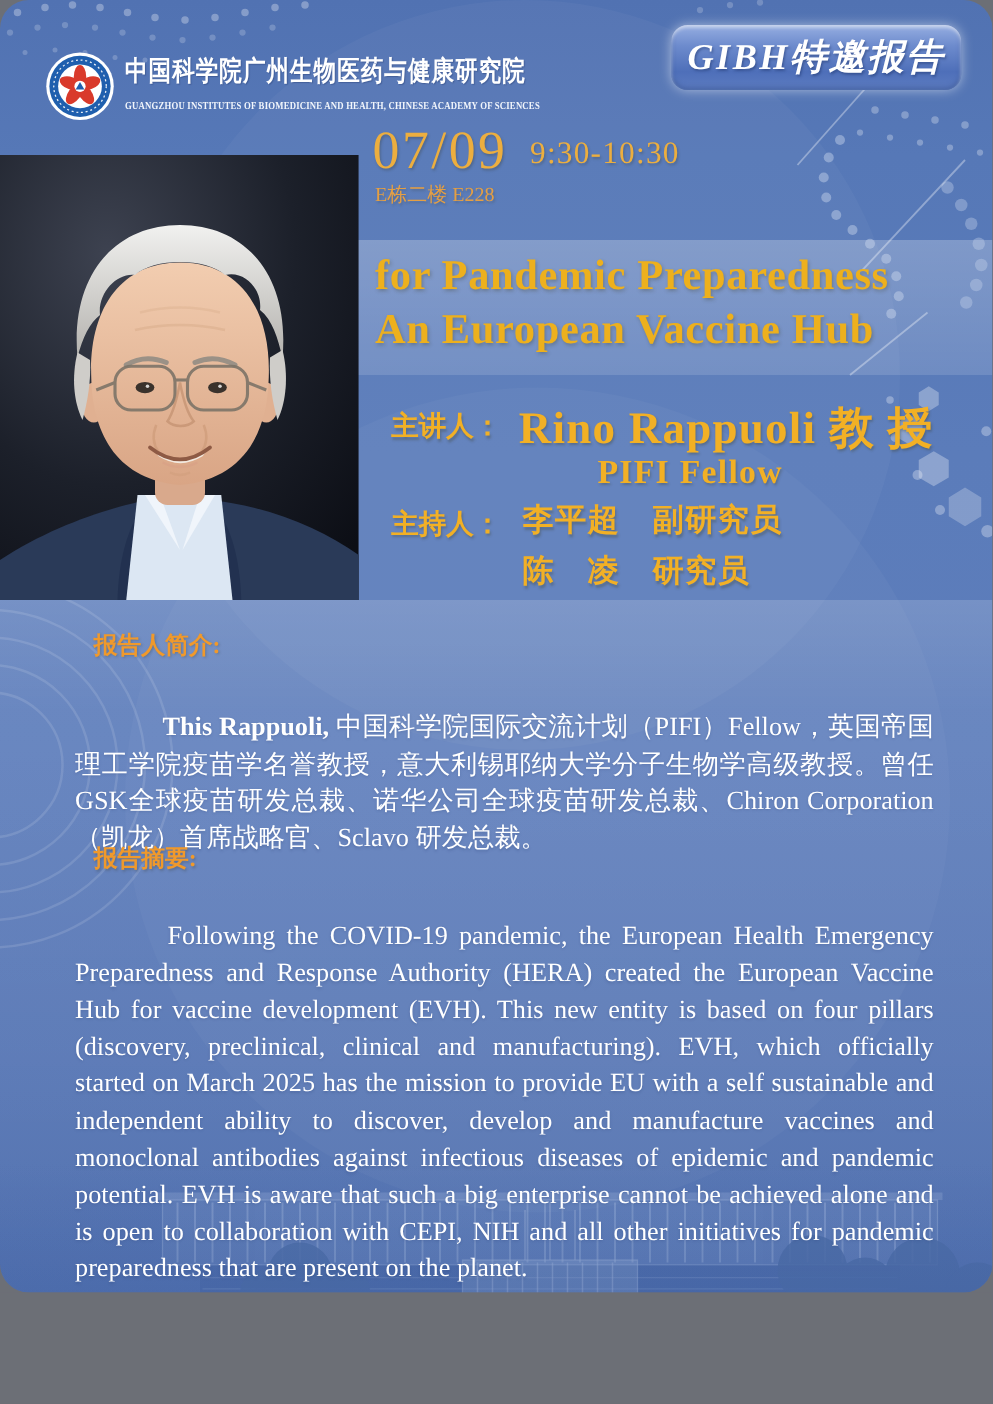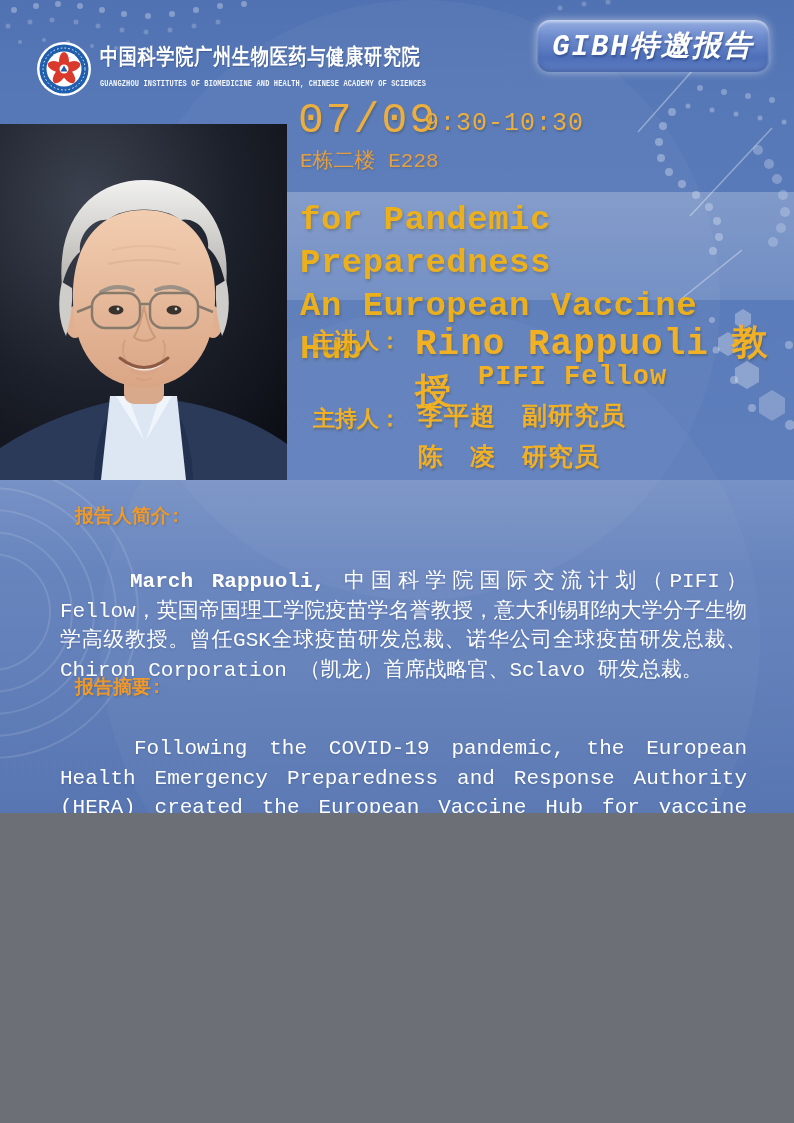--- a/index.html
+++ b/index.html
@@ -1,19 +1,20 @@
 <!DOCTYPE html>
 <html><head>
 <meta charset="utf-8">
 <style>
   html,body{margin:0;padding:0;background:#6c6f76;}
   .poster{
-    position:relative;width:794px;height:813px;margin:0 auto;overflow:hidden;
+    position:relative;width:794px;height:1034px;margin:0 auto;overflow:hidden;
     background:linear-gradient(180deg,#5172b2 0%,#5678b7 12%,#5b7cba 35%,#5d7dbb 58%,#5877b5 82%,#4f6fae 100%);
-    font-family:Liberation Mono, monospace;
+    font-family:Liberation Serif, serif;
+    border-radius:23px;
   }
   .abs{position:absolute;}
   
   .title-band{left:0;top:192px;width:794px;height:108px;
     background:linear-gradient(180deg,rgba(255,255,255,.24),rgba(255,255,255,.13));}
   .lower-band{left:0;top:480px;width:794px;height:643px;
     background:linear-gradient(180deg,rgba(255,255,255,.16) 0%,rgba(255,255,255,.08) 14%,rgba(255,255,255,.05) 45%,rgba(255,255,255,0) 100%);}
   .bottom-tint{left:0;top:930px;width:794px;height:193px;
     background:linear-gradient(180deg,rgba(57,88,158,0) 0%,rgba(57,88,158,.22) 55%,rgba(47,76,146,.38) 100%);}
   .bottom-strip{left:0;top:1112px;width:794px;height:11px;background:#49659f;}
@@ -26,21 +27,21 @@
   .badge{left:537px;top:20px;width:232px;height:52px;border-radius:13px;
     background:linear-gradient(180deg,#96aee1 0%,#6d8bcd 32%,#4e6fb9 72%,#5d7cc1 100%);
     box-shadow:0 0 9px rgba(255,255,255,.5), inset 0 2px 3px rgba(255,255,255,.55), inset 0 -2px 4px rgba(30,55,110,.35);
     display:flex;align-items:center;justify-content:center;}
   .badge span{font-size:29px;font-weight:bold;font-style:italic;color:#fff;letter-spacing:2px;
     text-shadow:1px 2px 2px rgba(20,40,90,.4);}
   
   .gold{color:#ecae3f;text-shadow:1px 2px 2px rgba(50,50,30,.28);}
   .date{left:298px;top:96px;font-size:43px;font-weight:500;letter-spacing:2px;}
   .time{left:424px;top:109px;font-size:25px;letter-spacing:1px;}
-  .venue{left:300px;top:146px;font-size:21px;color:#e59f43;text-shadow:1px 1px 2px rgba(50,50,30,.25);}
+  .venue{left:300px;top:146px;font-size:16px;color:#e59f43;text-shadow:1px 1px 2px rgba(50,50,30,.25);}
   .title{left:300px;top:199px;width:480px;font-size:34px;font-weight:bold;line-height:43px;
     color:#edb01d;text-shadow:1px 2px 3px rgba(55,55,25,.3);letter-spacing:.5px;}
   
   .spk{color:#f2b025;font-weight:bold;text-shadow:1px 2px 2px rgba(55,55,25,.3);}
   .spk-label{left:313px;top:326px;font-size:22px;text-align:right;}
   .spk-name{left:415px;top:318px;font-size:36px;letter-spacing:1px;}
   .spk-fellow{left:478px;top:362px;font-size:27px;letter-spacing:1px;}
   .host-label{left:313px;top:404px;font-size:22px;}
   .host1{left:418px;top:399px;font-size:25px;letter-spacing:1px;}
   .host2{left:418px;top:440px;font-size:25px;letter-spacing:1px;}
@@ -373,18 +374,18 @@
   </div>
 
   <div class="abs spk spk-label">主讲人：</div>
   <div class="abs spk spk-name">Rino Rappuoli 教 授</div>
   <div class="abs spk spk-fellow">PIFI Fellow</div>
   <div class="abs spk host-label">主持人：</div>
   <div class="abs spk host1">李平超　副研究员</div>
   <div class="abs spk host2">陈　凌　研究员</div>
 
   <div class="abs sec-heading bio-heading">报告人简介:</div>
-  <p class="abs bio-text"><b>March Rappuoli, </b><span>中国科学院国际交流计划（PIFI）Fellow，英国帝国理工学院疫苗学名誉教授，意大利锡耶纳大学分子生物学高级教授。曾任GSK全球疫苗研发总裁、诺华公司全球疫苗研发总裁、Chiron Corporation （凯龙）首席战略官、Sclavo 研发总裁。</span></p>
+  <p class="abs bio-text"><b>This Rappuoli, </b><span>中国科学院国际交流计划（PIFI）Fellow，英国帝国理工学院疫苗学名誉教授，意大利锡耶纳大学分子生物学高级教授。曾任GSK全球疫苗研发总裁、诺华公司全球疫苗研发总裁、Chiron Corporation （凯龙）首席战略官、Sclavo 研发总裁。</span></p>
 
   <div class="abs sec-heading abs-heading">报告摘要:</div>
   <p class="abs abs-text">Following the COVID-19 pandemic, the European Health Emergency Preparedness and Response Authority (HERA) created the European Vaccine Hub for vaccine development (EVH). This new entity is based on four pillars (discovery, preclinical, clinical and manufacturing). EVH, which officially started on March 2025 has the mission to provide EU with a self sustainable and independent ability to discover, develop and manufacture vaccines and monoclonal antibodies against infectious diseases of epidemic and pandemic potential. EVH is aware that such a big enterprise cannot be achieved alone and is open to collaboration with CEPI, NIH and all other initiatives for pandemic preparedness that are present on the planet.</p>
 
 </div>
 
 </body></html>

